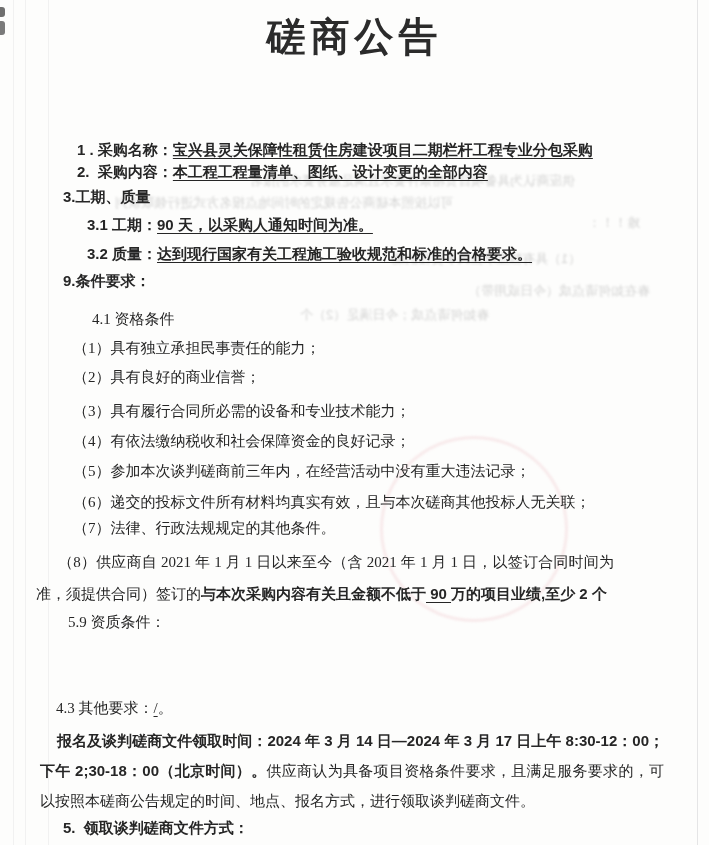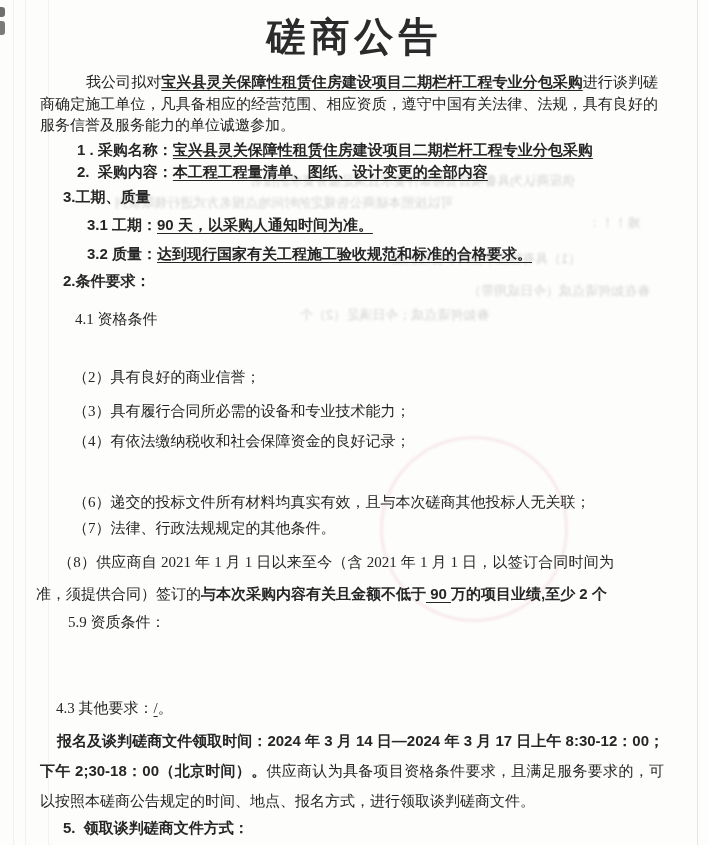--- a/index.html
+++ b/index.html
@@ -17,21 +17,21 @@
   }
   .line{position:absolute;white-space:nowrap;line-height:20px;}
   .para{position:absolute;text-align:justify;}
   #intro{top:71px;left:40px;width:618px;line-height:21.5px;text-indent:46px;}
   #item1{top:140px;left:77px;}
   #item2{top:162px;left:77px;}
   #h3{top:187px;left:63px;}
   #i31{top:215px;left:87px;}
   #i32{top:244px;left:87px;}
   #h4{top:271px;left:63px;}
-  #h41{top:309px;left:75px;text-align:center;}
+  #h41{top:309px;left:92px;text-align:center;}
   #c1{top:338px;left:73px;}
   #c2{top:367px;left:73px;}
   #c3{top:401px;left:73px;}
   #c4{top:431px;left:73px;}
   #c5{top:461px;left:73px;}
   #c6{top:492px;left:73px;}
   #c7{top:518px;left:73px;}
   #c8{top:546px;left:36px;width:578px;line-height:32px;text-indent:22px;}
   #h42{top:612px;left:68px;}
   #p42{top:631px;left:38px;width:615px;line-height:20.5px;text-indent:19px;}
@@ -76,36 +76,37 @@
   <div class="stamp"></div>
   <span class="bleed" id="b1">供应商认为具备项目资格条件要求且满足服务要求的报名</span>
   <span class="bleed" id="b2">可以按照本磋商公告规定的时间地点报名方式进行领取谈判</span>
   <span class="bleed" id="b3">难！！：</span>
   <span class="bleed" id="b4">（1）具有独立承担民事责任的能</span>
   <span class="bleed" id="b5">春在如何请点成（今日或用带）</span>
   <span class="bleed" id="b6">春如何请点成；今日满足（2）个</span>
 
   <h1 class="title hei">磋商公告</h1>
 
-  <div class="para" id="intro"><span>我公司拟对</span><span class="hei u">宝兴县灵关保障性租赁住房建设项目二期栏杆工程专业分包采购</span><span>进行谈判磋商确定施工单位，凡具备相应的经营范围、相应资质，遵守中国有关法律、法规，具有良好的服务信誉及服务能力的单位诚邀参加。</span></div>
 
   <div class="line" id="item1"><span class="hei">1 . 采购名称：</span><span class="hei u">宝兴县灵关保障性租赁住房建设项目二期栏杆工程专业分包采购</span></div>
 
   <div class="line" id="item2"><span class="hei">2.&nbsp; 采购内容：</span><span class="hei u">本工程工程量清单、图纸、设计变更的全部内容</span></div>
 
   <div class="line hei" id="h3">3.工期、质量</div>
   <div class="line" id="i31"><span class="hei">3.1 工期：</span><span class="hei u">90 天，以采购人通知时间为准。</span></div>
   <div class="line" id="i32"><span class="hei">3.2 质量：</span><span class="hei u">达到现行国家有关工程施工验收规范和标准的合格要求。</span></div>
 
-  <div class="line hei" id="h4">2.条件要求：</div>
+  <div class="line hei" id="h4">9.条件要求：</div>
   <div class="line" id="h41">4.1 资格条件</div>
 
+  <div class="line" id="c1">（1）具有独立承担民事责任的能力；</div>
   <div class="line" id="c2">（2）具有良好的商业信誉；</div>
   <div class="line" id="c3">（3）具有履行合同所必需的设备和专业技术能力；</div>
   <div class="line" id="c4">（4）有依法缴纳税收和社会保障资金的良好记录；</div>
+  <div class="line" id="c5">（5）参加本次谈判磋商前三年内，在经营活动中没有重大违法记录；</div>
   <div class="line" id="c6">（6）递交的投标文件所有材料均真实有效，且与本次磋商其他投标人无关联；</div>
   <div class="line" id="c7">（7）法律、行政法规规定的其他条件。</div>
 
   <div class="para" id="c8"><span>（8）供应商自 2021 年 1 月 1 日以来至今（含 2021 年 1 月 1 日，以签订合同时间为准，须提供合同）签订的</span><span class="hei">与本次采购内容有关且金额不低于</span><span class="hei u">&nbsp;90&nbsp;</span><span class="hei">万的项目业绩,至少 2 个</span></div>
 
   <div class="line" id="h42">5.9 资质条件：</div>
 
   <div class="line" id="i43"><span>4.3 其他要求：</span><span class="u">/</span><span>。</span></div>
 
   <div class="para" id="p5t"><span class="hei">报名及谈判磋商文件领取时间：2024 年 3 月 14 日—2024 年 3 月 17 日上午 8:30-12：00；下午 2;30-18：00（北京时间）。</span><span>供应商认为具备项目资格条件要求，且满足服务要求的，可以按照本磋商公告规定的时间、地点、报名方式，进行领取谈判磋商文件。</span></div>

